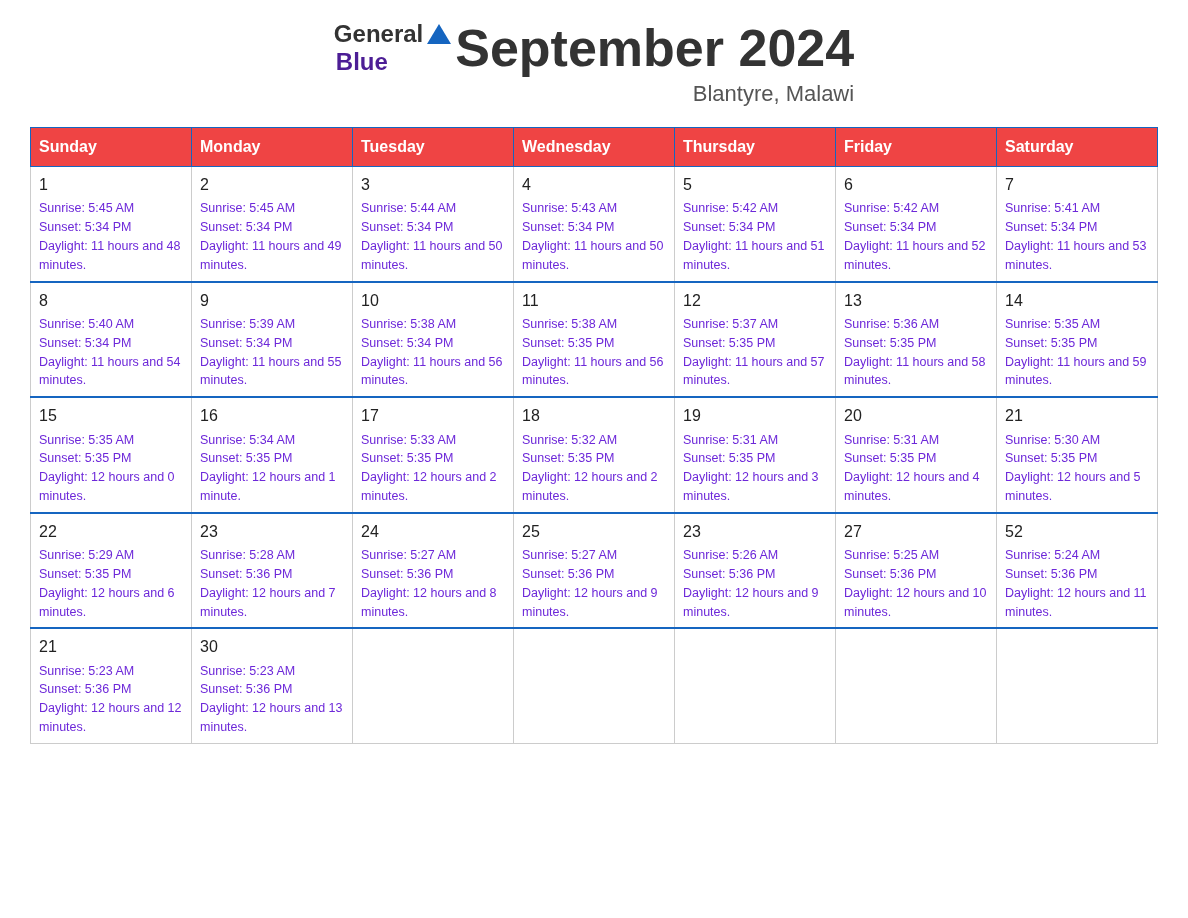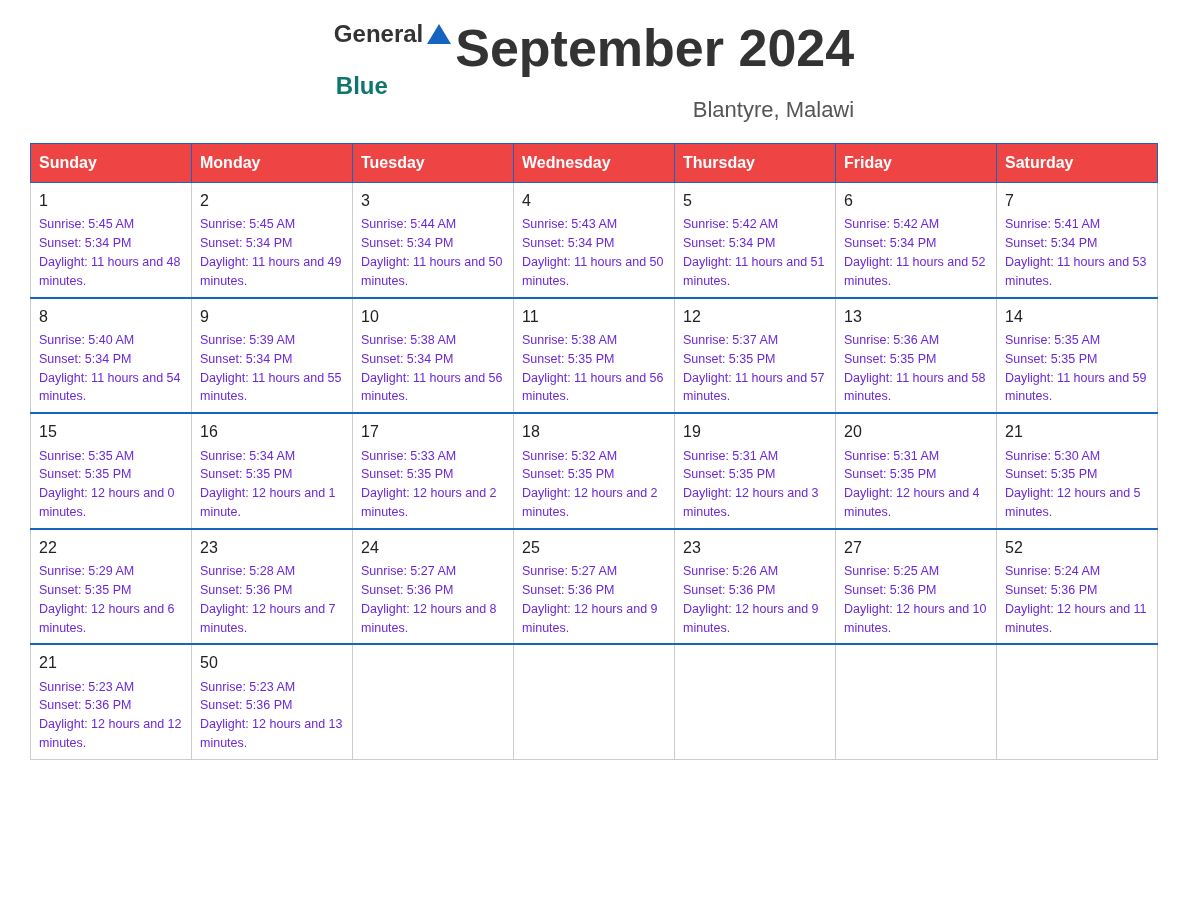--- a/index.html
+++ b/index.html
@@ -22,21 +22,21 @@
     }
     .calendar-title {
       font-size: 52px;
       font-weight: bold;
       color: #333;
       line-height: 1.1;
     }
     .calendar-subtitle {
       font-size: 22px;
       color: #555;
-      margin-top: 20px;
+      margin-top: 4px;
     }
     table {
       width: 100%;
       border-collapse: collapse;
       table-layout: fixed;
     }
     th {
       background-color: #ef4444;
       color: #fff;
       font-size: 16px;
@@ -84,21 +84,21 @@
 <body>
 
 <div class="header-section">
   <div class="logo-wrapper">
     <div class="logo-line">
       <span style="font-size:24px;font-weight:bold;color:#333;">General</span>
       <svg width="28" height="28" viewBox="0 0 28 28" style="margin:0 2px;">
         <polygon points="14,4 26,24 2,24" fill="#1565c0"></polygon>
       </svg>
     </div>
-    <span style="font-size:24px;font-weight:bold;color:#0f766e;margin-left:2px;margin-top:24px;">Blue</span>
+    <span style="font-size:24px;font-weight:bold;color:#4c1d95;margin-left:2px;">Blue</span>
   </div>
   <div class="title-section">
     <div class="calendar-title">September 2024</div>
     <div class="calendar-subtitle">Blantyre, Malawi</div>
   </div>
 </div>
 
 <table>
   <thead>
     <tr>
@@ -231,21 +231,21 @@
         <span class="day-num">52</span>
         <span class="day-info">Sunrise: 5:24 AM<br>Sunset: 5:36 PM<br>Daylight: 12 hours and 11 minutes.</span>
       </td>
       </tr>
       <tr>
         <td>
         <span class="day-num">21</span>
         <span class="day-info">Sunrise: 5:23 AM<br>Sunset: 5:36 PM<br>Daylight: 12 hours and 12 minutes.</span>
       </td>
         <td>
-        <span class="day-num">50</span>
+        <span class="day-num">30</span>
         <span class="day-info">Sunrise: 5:23 AM<br>Sunset: 5:36 PM<br>Daylight: 12 hours and 13 minutes.</span>
       </td>
         <td class="empty"></td>
         <td class="empty"></td>
         <td class="empty"></td>
         <td class="empty"></td>
         <td class="empty"></td>
       </tr>
     </tbody>
 </table>

